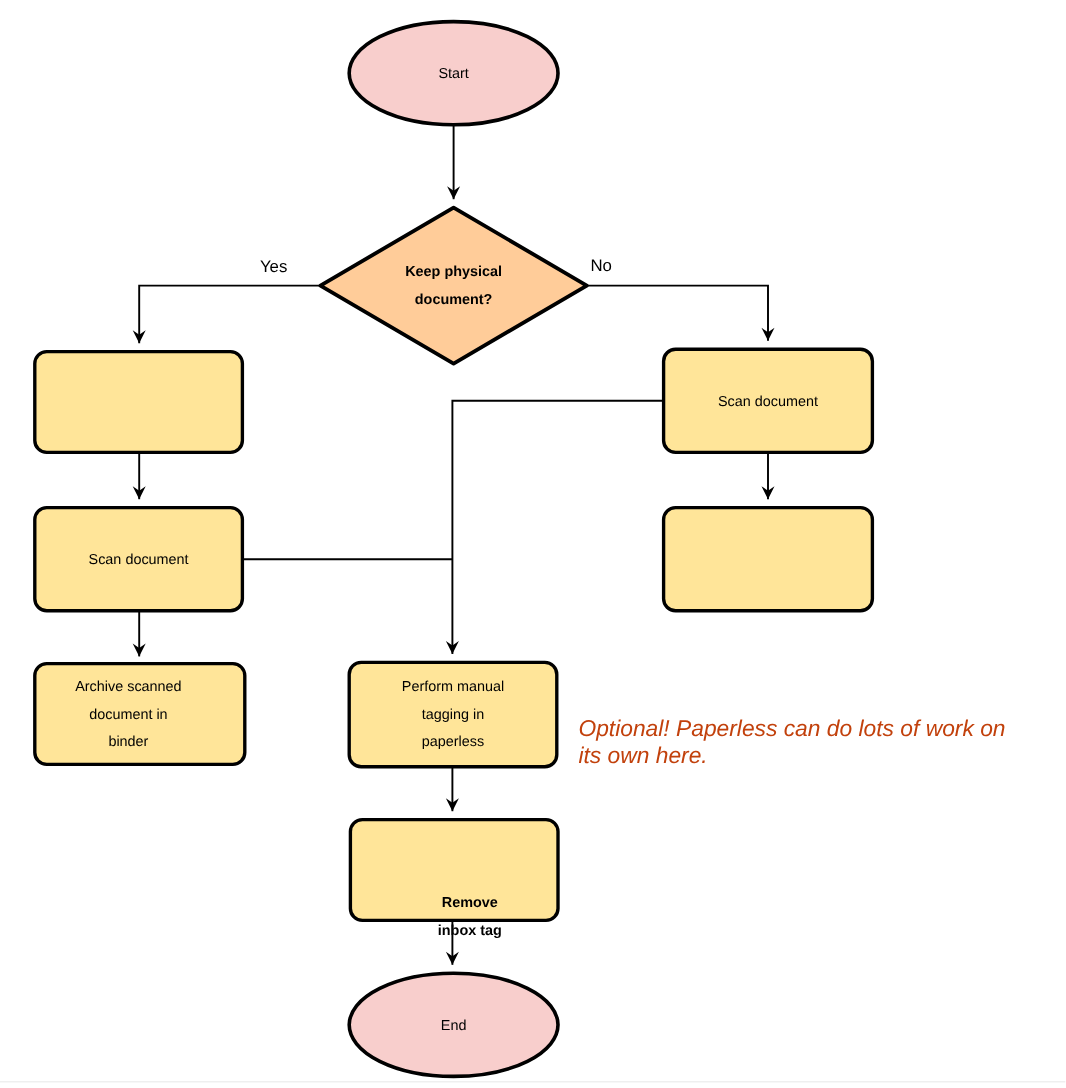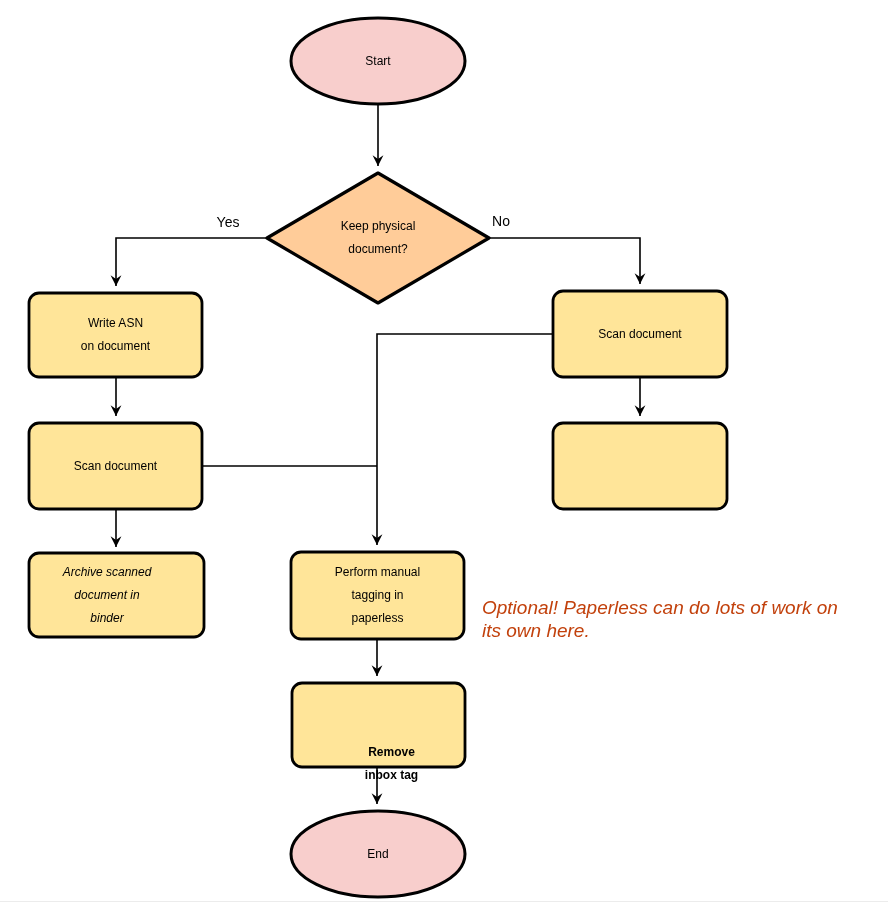--- a/index.html
+++ b/index.html
@@ -111,26 +111,24 @@
     <rect class="shape rectshape" x="29" y="423" width="173" height="86" rx="10" fill="#ffe599"></rect>
     <rect class="shape rectshape" x="29" y="553" width="175" height="84" rx="10" fill="#ffe599"></rect>
     <rect class="shape rectshape" x="553" y="291" width="174" height="86" rx="10" fill="#ffe599"></rect>
     <rect class="shape rectshape" x="553" y="423" width="174" height="86" rx="10" fill="#ffe599"></rect>
     <rect class="shape rectshape" x="291" y="552" width="173" height="87" rx="10" fill="#ffe599"></rect>
     <rect class="shape rectshape" x="292" y="683" width="173" height="84" rx="10" fill="#ffe599"></rect>
     <ellipse class="shape ellipseshape" cx="378" cy="854" rx="87" ry="43" fill="#f8cecc"></ellipse>
   </svg>
 
   <div class="nlabel" style="left:290px; top:18px; width:176px; height:86px;">Start</div>
-  <div class="nlabel" style="left:267px; top:173px; width:222px; height:130px;">Keep physical
+  <div class="nlabel" style="left:267px; top:173px; width:222px; height:130px;font-weight:bold;">Keep physical
 document?</div>
-  <div class="nlabel" style="left:29px; top:293px; width:173px; height:84px;">Write ASN
-on document</div>
   <div class="nlabel" style="left:29px; top:423px; width:173px; height:86px;">Scan document</div>
-  <div class="nlabel" style="left:29px; top:553px; width:156px; height:84px;font-style:italic;">Archive scanned
+  <div class="nlabel" style="left:29px; top:553px; width:156px; height:84px;">Archive scanned
 document in
 binder</div>
   <div class="nlabel" style="left:553px; top:291px; width:174px; height:86px;">Scan document</div>
   <div class="nlabel" style="left:291px; top:552px; width:173px; height:87px;">Perform manual
 tagging in
 paperless</div>
   <div class="nlabel" style="left:292px; top:722px; width:199px; height:84px;font-weight:bold;">Remove
 inbox tag</div>
   <div class="nlabel" style="left:290px; top:811px; width:176px; height:86px;">End</div>
 

